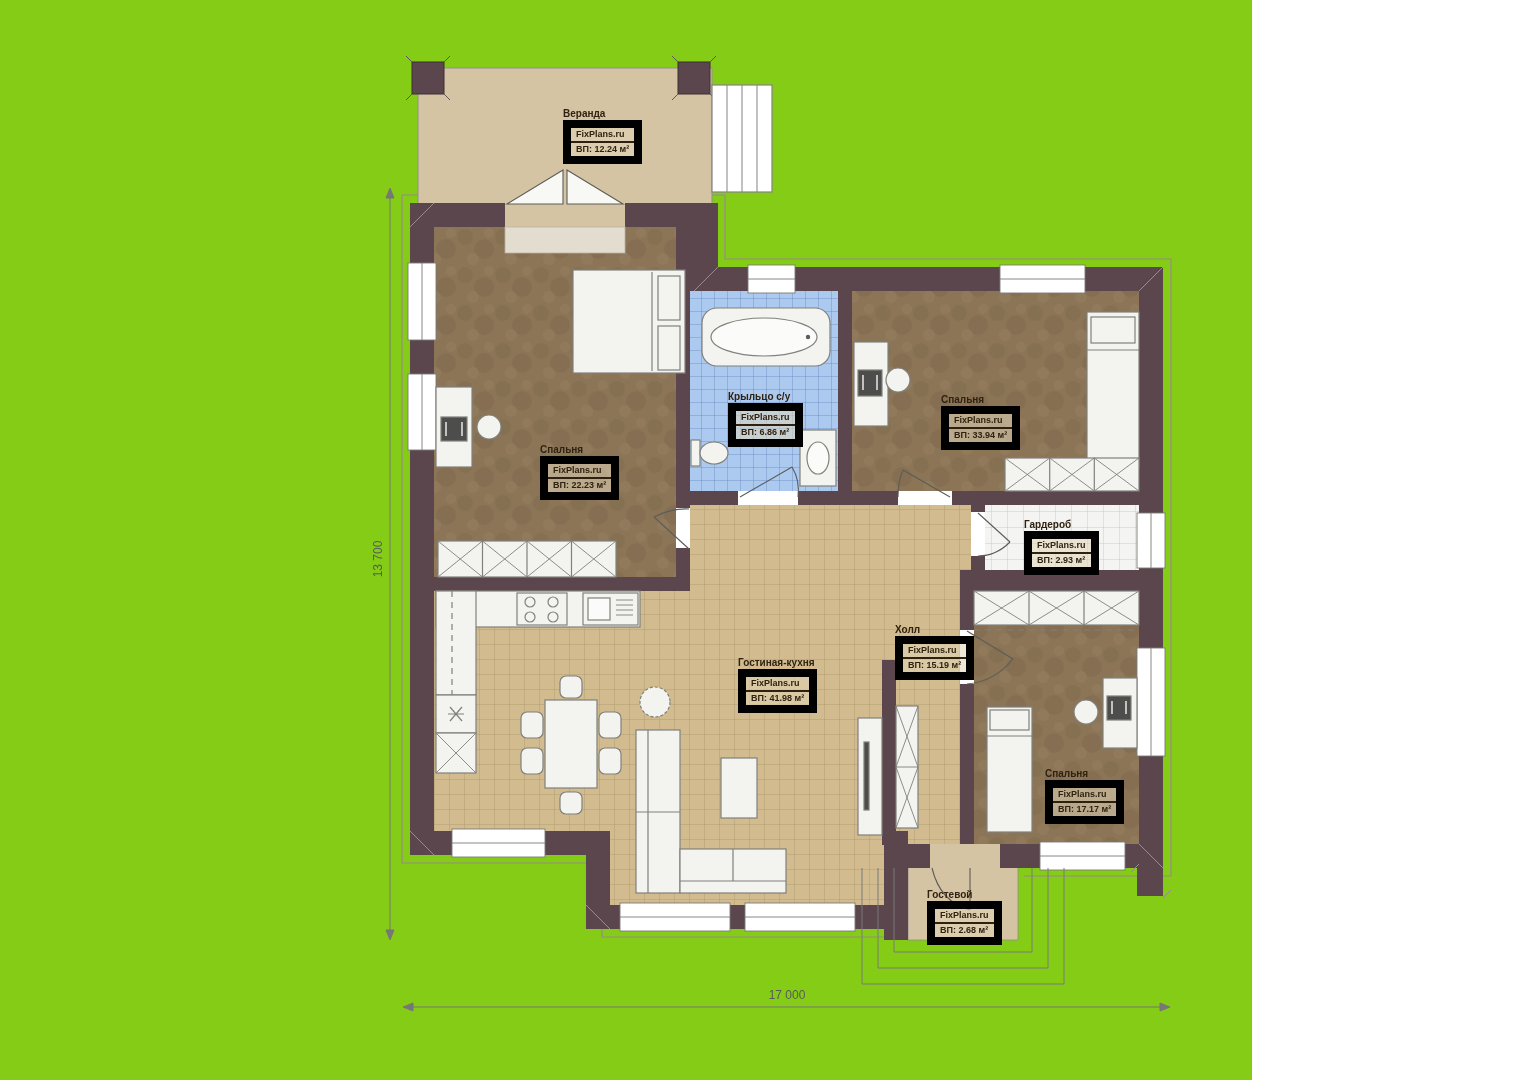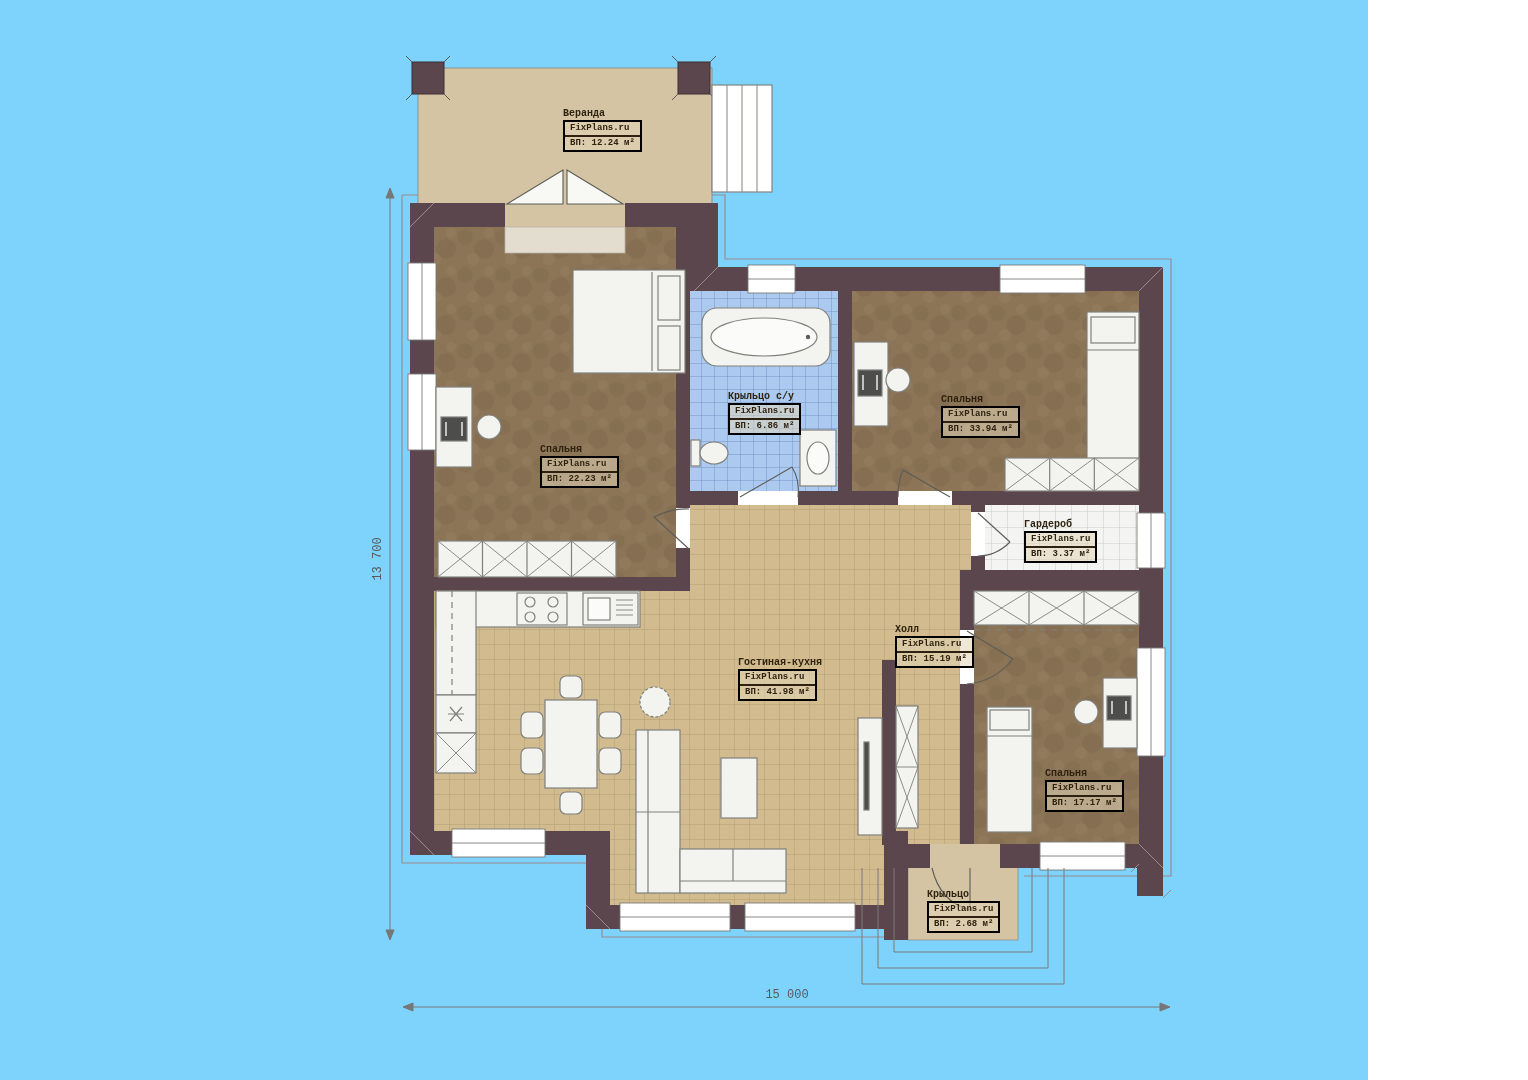--- a/index.html
+++ b/index.html
@@ -1,21 +1,21 @@
 <!DOCTYPE html>
 <html><head>
 <meta charset="utf-8">
 <style>
   html,body{margin:0;padding:0;background:#ffffff;}
-  #canvas{position:relative;width:1368px;height:1080px;background:#7dd3fc;overflow:hidden;
-          font-family:Liberation Mono, monospace;}
+  #canvas{position:relative;width:1252px;height:1080px;background:#84cc16;overflow:hidden;
+          font-family:Liberation Sans, sans-serif;}
   #plan-svg{position:absolute;left:0;top:0;z-index:1;}
   .room-label{position:absolute;z-index:5;color:#2f2310;}
   .rl-name{font-weight:bold;font-size:10px;margin-bottom:1px;white-space:nowrap;}
-  .rl-box{border:2px solid #000000;background:rgba(226,214,184,0.55);display:inline-block;}
+  .rl-box{border:8px solid #000000;background:rgba(226,214,184,0.55);display:inline-block;}
   .rl-brand,.rl-area{font-size:9px;font-weight:bold;padding:0 5px;line-height:13px;white-space:nowrap;}
   .rl-brand{border-bottom:2px solid #2e2112;}
   .dim-label{position:absolute;z-index:5;font-size:12px;color:#5a5a5a;text-align:center;}
   #dim-height{left:346px;top:552px;width:64px;transform:rotate(-90deg);}
   #dim-width{left:742px;top:988px;width:90px;}
 </style>
 </head>
 <body>
 
 <div id="canvas">
@@ -361,21 +361,21 @@
   <div class="rl-box">
     <div class="rl-brand">FixPlans.ru</div>
     <div class="rl-area">ВП: 33.94 м²</div>
   </div>
 </div>
 
 <div class="room-label" style="left:1024px;top:519px">
   <div class="rl-name">Гардероб</div>
   <div class="rl-box">
     <div class="rl-brand">FixPlans.ru</div>
-    <div class="rl-area">ВП: 3.37 м²</div>
+    <div class="rl-area">ВП: 2.93 м²</div>
   </div>
 </div>
 
 <div class="room-label" style="left:895px;top:624px">
   <div class="rl-name">Холл</div>
   <div class="rl-box">
     <div class="rl-brand">FixPlans.ru</div>
     <div class="rl-area">ВП: 15.19 м²</div>
   </div>
 </div>
@@ -390,23 +390,23 @@
 
 <div class="room-label" style="left:1045px;top:768px">
   <div class="rl-name">Спальня</div>
   <div class="rl-box">
     <div class="rl-brand">FixPlans.ru</div>
     <div class="rl-area">ВП: 17.17 м²</div>
   </div>
 </div>
 
 <div class="room-label" style="left:927px;top:889px">
-  <div class="rl-name">Крыльцо</div>
+  <div class="rl-name">Гостевой</div>
   <div class="rl-box">
     <div class="rl-brand">FixPlans.ru</div>
     <div class="rl-area">ВП: 2.68 м²</div>
   </div>
 </div>
 
 <div id="dim-height" class="dim-label">13 700</div>
-<div id="dim-width" class="dim-label">15 000</div>
+<div id="dim-width" class="dim-label">17 000</div>
 
 </div>
 
 </body></html>

